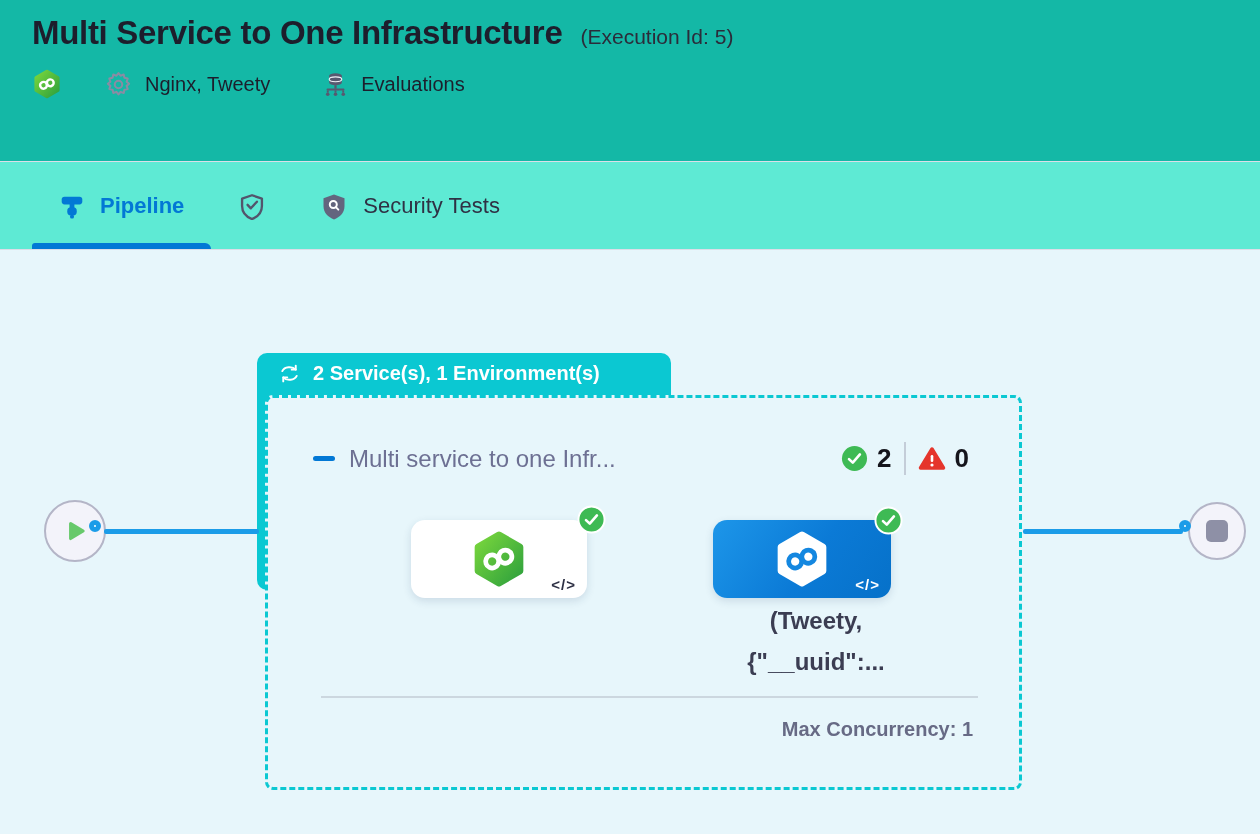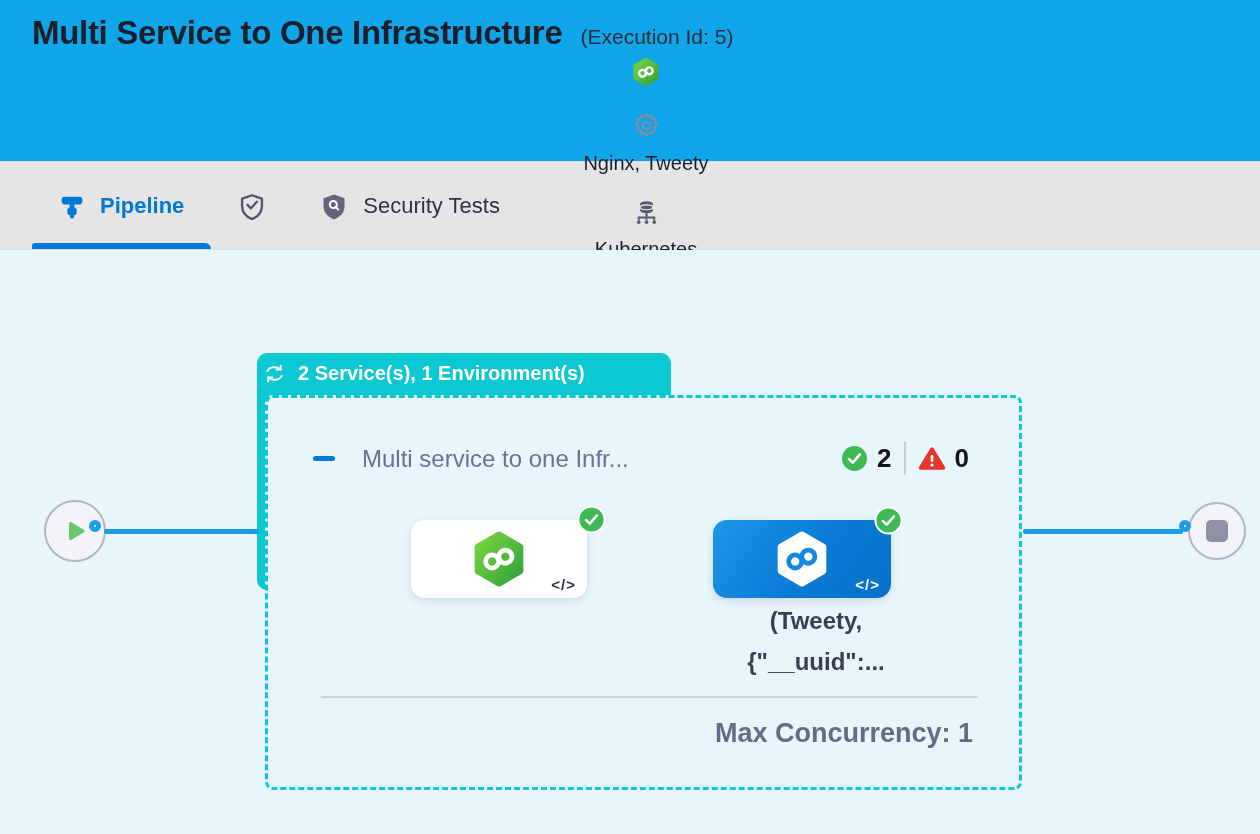--- a/index.html
+++ b/index.html
@@ -1,68 +1,68 @@
 <!DOCTYPE html>
 <html><head>
 <meta charset="utf-8">
 <style>
   * { margin:0; padding:0; box-sizing:border-box; }
   html,body { width:1260px; height:834px; overflow:hidden;
     font-family:"Liberation Sans","DejaVu Sans",sans-serif; background:#fff; }
 
   
-  .page-header { background:#0ea5e9; padding:14px 0 0 32px; height:162px; border-bottom:1px solid #dcdee8; }
+  .page-header { background:#14b8a6; padding:14px 0 0 32px; height:162px; border-bottom:1px solid #dcdee8; }
   .title-row { display:flex; align-items:baseline; gap:18px; }
   .page-title { font-size:33px; font-weight:700; color:#1d1e2c; letter-spacing:-0.3px; }
   .execution-id { font-size:21px; color:#2b2c3a; }
-  .meta-row { display:flex; align-items:center; margin-top:5px; gap:12px;flex-direction:column; }
+  .meta-row { display:flex; align-items:center; margin-top:17px; gap:12px; }
   .meta-text { font-size:20px; color:#1d1e2c; }
   .meta-gap { width:18px; }
 
   
-  .tab-bar { background:#e5e5e5; height:88px; display:flex; align-items:stretch; padding-left:32px; border-bottom:1px solid #dcdee8; }
+  .tab-bar { background:#5eead4; height:88px; display:flex; align-items:stretch; padding-left:32px; border-bottom:1px solid #dcdee8; }
   .tab { display:flex; align-items:center; gap:15px; padding:0 27px; position:relative; cursor:pointer; }
   .tab .tab-label { font-size:22px; color:#2f3144; }
   .tab.active .tab-label { color:#0278d5; font-weight:700; }
   .tab.active::after { content:""; position:absolute; left:0; right:0; bottom:0; height:6px;
     background:#0278d5; border-radius:3px 6px 0 0; }
 
   
   .canvas { position:relative; width:1260px; height:584px; background:#e7f6fb; }
 
   .loop-tag { position:absolute; left:257px; top:103px; width:414px; height:237px;
     background:#0bc8d2; border-radius:10px; }
-  .loop-tag-label { display:flex; align-items:center; gap:11px; padding:8px 0 0 5px;
+  .loop-tag-label { display:flex; align-items:center; gap:11px; padding:8px 0 0 20px;
     color:#fff; font-size:20px; font-weight:600; white-space:nowrap; }
 
   .stage-panel { position:absolute; left:265px; top:145px; width:757px; height:395px;
     background:#e7f6fb; border:3px dashed #0bc8d2; border-radius:8px; }
 
   .panel-header { position:absolute; left:45px; top:44px; right:50px; display:flex; align-items:center; }
   .collapse-minus { width:22px; height:5px; background:#0278d5; border-radius:2.5px; cursor:pointer; }
-  .stage-group-title { margin-left:27px; font-size:24px; color:#6d7093; white-space:nowrap; }
+  .stage-group-title { margin-left:14px; font-size:24px; color:#6d7093; white-space:nowrap; }
   .status-group { margin-left:auto; display:flex; align-items:center; }
   .count-num { font-size:26px; font-weight:700; color:#15151c; margin-left:9px; }
   .status-divider { width:2px; height:33px; background:#c4cdd8; margin:0 12px; }
 
   .stage-node { position:absolute; width:176px; height:78px; border-radius:14px; cursor:pointer;
     box-shadow:0 3px 8px rgba(30,60,100,.14); }
   .stage-node.light { background:#ffffff; }
   .stage-node.blue { background:linear-gradient(125deg,#1d96e9 0%,#0b7ad6 55%,#0671c9 100%); width:178px; }
   .node-hex { position:absolute; left:50%; top:50%; transform:translate(-50%,-50%); }
   .code-glyph { position:absolute; right:11px; bottom:5px; font-size:15px; font-weight:700; letter-spacing:1px; }
   .stage-node.light .code-glyph { color:#2e3145; }
   .stage-node.blue  .code-glyph { color:#ffffff; }
   .node-check { position:absolute; width:29px; height:29px; }
 
   .node-label { position:absolute; width:270px; text-align:center; font-size:24px; line-height:41px; color:#4e5068; }
   .node-label b { color:#3b3d52; }
 
   .stage-inner-divider { position:absolute; left:53px; top:298px; width:657px; height:2px; background:#ccd7df; }
-  .max-concurrency { position:absolute; right:46px; top:320px; font-size:27px; font-weight:700; color:#676a85;margin-left:40px; }
+  .max-concurrency { position:absolute; right:46px; top:320px; font-size:20px; font-weight:700; color:#676a85;margin-left:40px; }
 
   .round-node { position:absolute; width:62px; height:62px; border-radius:50%;
     background:#f3f3fa; border:2px solid #b4b5c7; display:flex; align-items:center; justify-content:center; cursor:pointer; }
   .connector { position:absolute; height:5px; background:#1b9ce8; border-radius:2px; }
   .port { position:absolute; width:12px; height:12px; background:#fff; border:5px solid #1b9ce8; border-radius:50%; }
   .stop-square { width:22px; height:22px; background:#8e90a6; border-radius:5px; }
 
   svg { display:block; }
 </style>
 </head>
@@ -109,21 +109,21 @@
         <rect x="11" y="12.6" width="2" height="3.2"></rect>
         <rect x="4" y="15.6" width="16" height="1.8" rx="0.9"></rect>
         <rect x="4.3" y="17.2" width="1.7" height="2"></rect>
           <rect x="11.15" y="17.2" width="1.7" height="2"></rect>
           <rect x="18" y="17.2" width="1.7" height="2"></rect>
         <circle cx="5.1" cy="20.6" r="1.6"></circle>
           <circle cx="12" cy="20.6" r="1.6"></circle>
           <circle cx="18.9" cy="20.6" r="1.6"></circle>
       </svg>
     </span>
-    <span class="meta-text">Kubernetes</span>
+    <span class="meta-text">Evaluations</span>
   </div>
 </div>
 
 <div class="tab-bar">
   <div class="tab active">
     <span>
       <svg viewBox="0 0 24 24" width="26" height="26" fill="#0278d5">
         <rect x="2.5" y="3.5" width="19" height="7" rx="2.6"></rect>
         <rect x="9.8" y="8" width="4.4" height="8"></rect>
         <rect x="7.6" y="13.2" width="8.8" height="7.6" rx="3.4"></rect>

